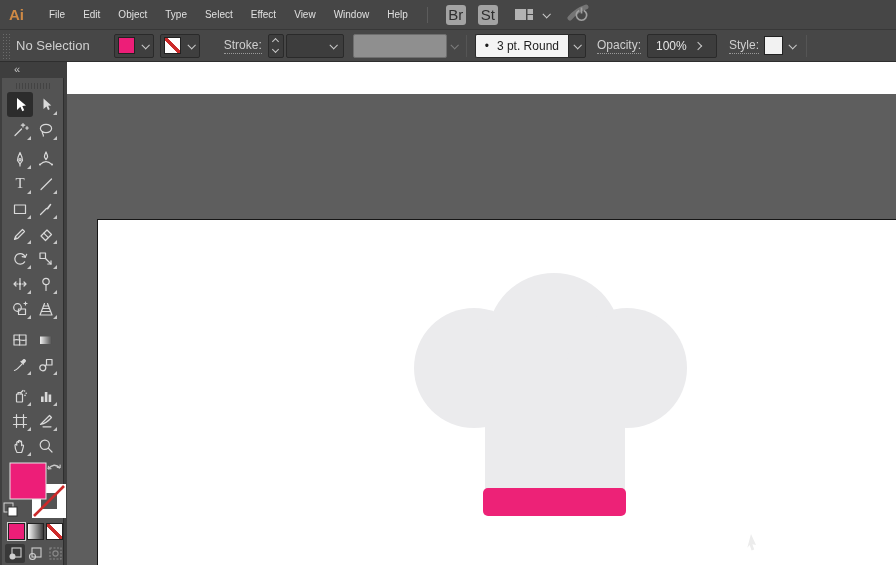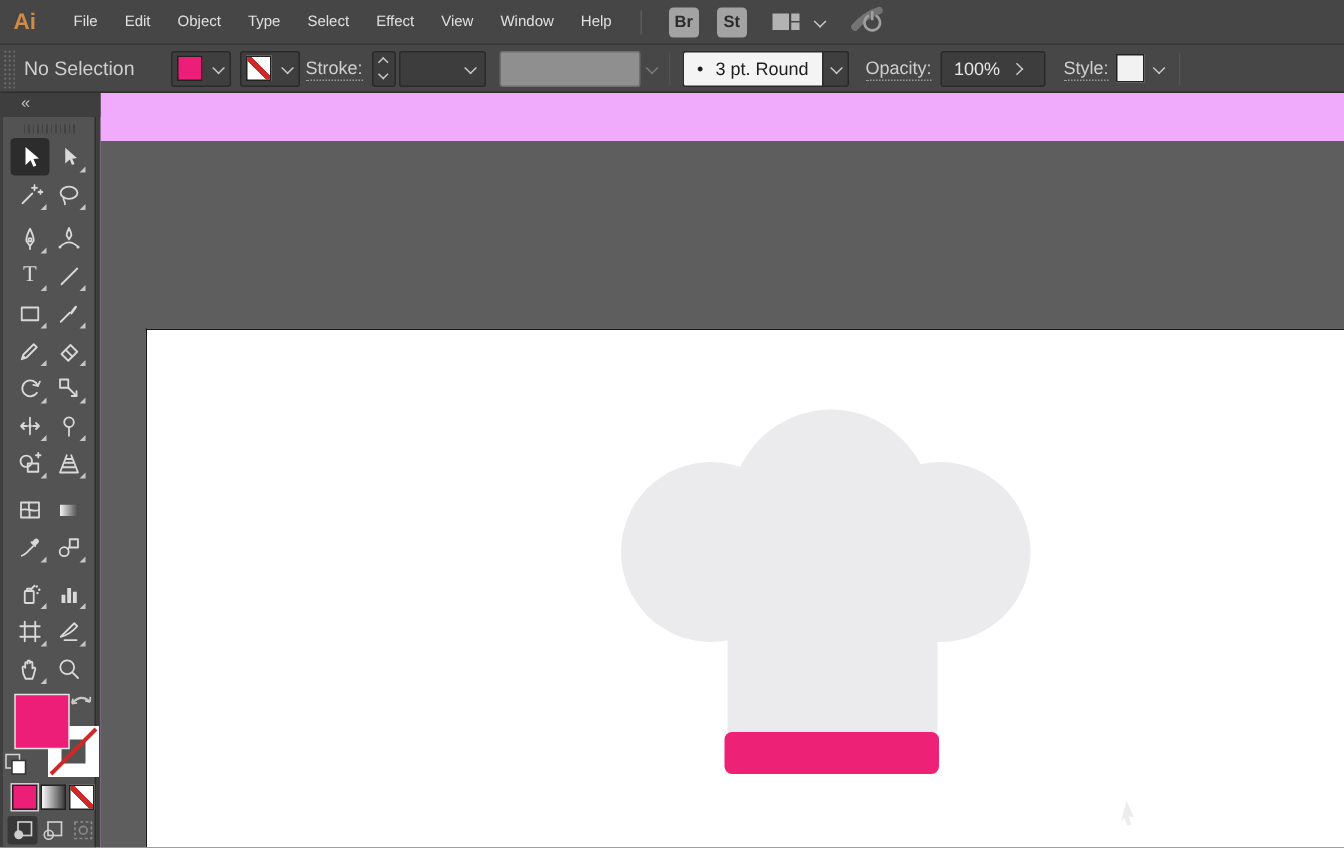--- a/index.html
+++ b/index.html
@@ -1,24 +1,24 @@
 <!DOCTYPE html>
 <html><head>
 <meta charset="utf-8">
 <style>
   *{box-sizing:border-box;margin:0;padding:0}
   body{background:#2b2b2b;font-family:"Liberation Sans",sans-serif}
-  #app{position:relative;width:896px;height:565px;overflow:hidden;background:#f0abfc;color:#d8d8d8;font-size:12px;-webkit-user-select:none}
+  #app{position:relative;width:896px;height:565px;overflow:hidden;background:#ffffff;color:#d8d8d8;font-size:12px;-webkit-user-select:none}
 
   
   .menubar{position:absolute;left:0;top:0;width:896px;height:30px;background:#464646;border-bottom:1px solid #383838;display:flex;align-items:center}
   .logo{color:#cf8a45;font-weight:bold;font-size:15px;margin:0 16px 0 9px}
   .menu-item{padding:0 9px;color:#e0e0e0;font-size:10px;cursor:default}
   .mb-sep{width:1px;height:16px;background:#5c5c5c;margin:0 6px 0 10px}
-  .badge{width:20px;height:20px;border-radius:3px;background:#a3a3a3;color:#2d2d2d;font-weight:bold;font-size:11px;display:flex;align-items:center;justify-content:center;margin-left:12px}
+  .badge{width:20px;height:20px;border-radius:3px;background:#a3a3a3;color:#2d2d2d;font-weight:normal;font-size:15px;display:flex;align-items:center;justify-content:center;margin-left:12px}
   .ws-icon{margin-left:16px;display:flex;align-items:center}
   .chev{display:inline-block;width:6px;height:6px;border-right:1.6px solid #c9c9c9;border-bottom:1.6px solid #c9c9c9;transform:rotate(45deg) translateY(-1px)}
   .menubar .chev{margin-left:9px}
   .pwr-icon{margin-left:18px}
 
   
   .controlbar{position:absolute;left:0;top:30px;width:896px;height:32px;background:#474747;border-bottom:1px solid #2e2e2e;display:flex;align-items:center;white-space:nowrap}
   .grip-v{width:8px;height:26px;margin-left:2px;background-image:radial-gradient(#6b6b6b 34%,transparent 36%);background-size:3px 3px}
   .cb-label{color:#cfcfcf;font-size:13px}
   .cb-link{color:#cfcfcf;font-size:12px;border-bottom:1px dotted #9a9a9a;padding-bottom:1px;cursor:default}
@@ -114,21 +114,21 @@
           <span class="chev"></span>
         </span>
     </span>
     <span class="swgroup" style="margin-left:6px">
       <span class="nonesw"></span>
       <span class="chevbox">
           <span class="chev"></span>
         </span>
     </span>
 
-    <span class="cb-link" style="margin-left:4px">Stroke:</span>
+    <span class="cb-link" style="margin-left:24px">Stroke:</span>
     <span class="stepper" style="margin-left:6px">
       <span class="up"></span>
       <span class="dn"></span>
     </span>
     <span class="dd" style="width:58px;margin-left:2px">
       <span class="chev"></span>
     </span>
 
     <span class="dd disabled" style="width:94px;margin-left:9px"></span>
     <span class="chev dim" style="margin-left:4px"></span>

